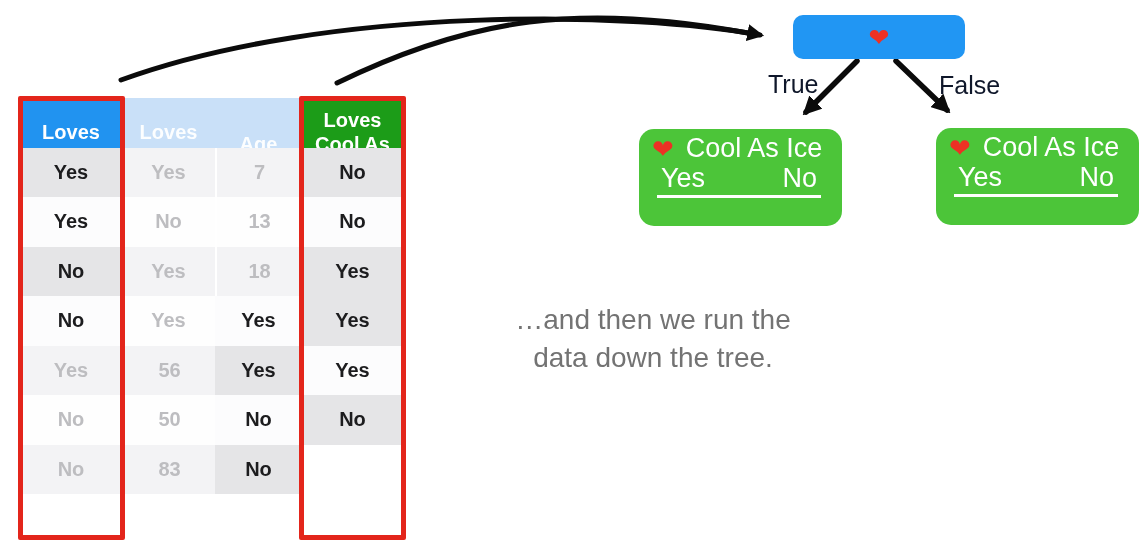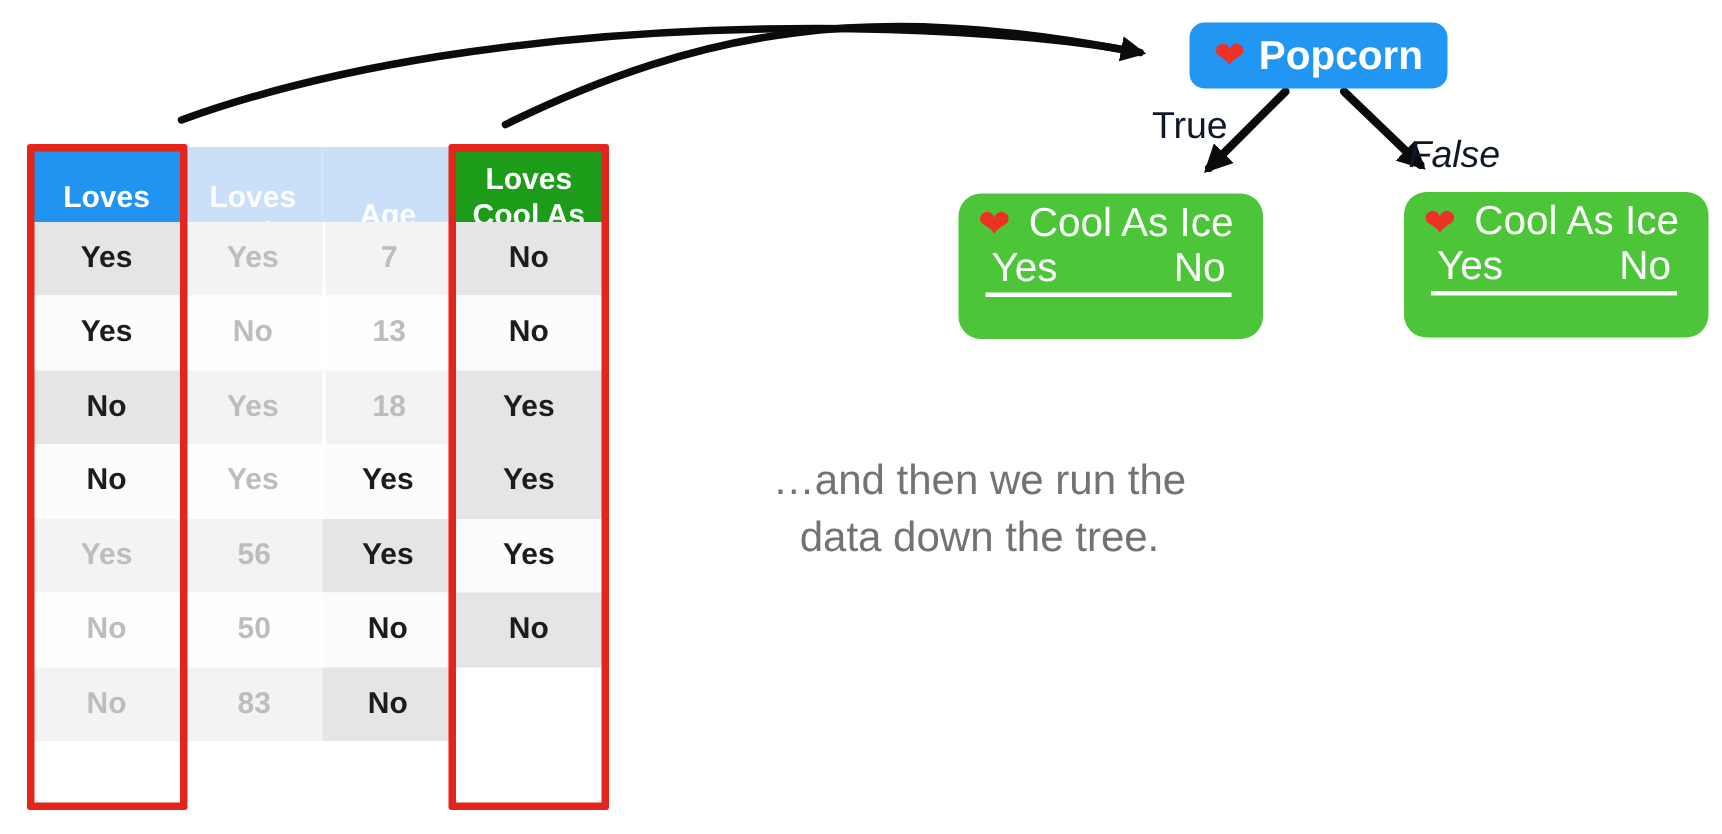--- a/index.html
+++ b/index.html
@@ -49,21 +49,21 @@
     position:absolute;left:793px;top:15px;width:172px;height:44px;border-radius:10px;
     background:#2196F3;display:flex;align-items:center;justify-content:center;gap:9px;
     color:#fff;font-weight:700;font-size:27px;
   }
   .heart{color:#ED3124;font-weight:400;}
   .root-node .heart{font-size:25px;line-height:1;}
   .branch-label{
     position:absolute;font-size:25px;color:#0f172a;white-space:nowrap;
   }
   .branch-label.true-label{left:768px;top:70px;}
-  .branch-label.false-label{left:939px;top:89px;font-style:italic;}
+  .branch-label.false-label{left:939px;top:71px;}
 
   .leaf-node{
     position:absolute;width:203px;height:97px;border-radius:15px;background:#4CC539;
     color:#fff;box-sizing:border-box;
   }
   .leaf-node.leaf-left{left:639px;top:129px;}
   .leaf-node.leaf-right{left:936px;top:128px;}
   .leaf-title{
     display:flex;align-items:center;gap:12px;padding:5px 0 0 13px;
     font-size:27px;line-height:29px;white-space:nowrap;
@@ -141,21 +141,20 @@
     <div class="cell c-faded alt">No</div>
     <div class="cell c-faded alt col-age">83</div>
     <div class="cell c-active alt">No</div>
   </div>
 
   <div class="red-box left-col"></div>
   <div class="red-box right-col"></div>
 
   <div class="root-node">
     <span class="heart">❤</span>
-    <span>Popcorn</span>
   </div>
 
   <div class="branch-label true-label">True</div>
   <div class="branch-label false-label">False</div>
 
   <div class="leaf-node leaf-left">
     <div class="leaf-title">
       <span class="heart">❤</span>
       <span>Cool As Ice</span>
     </div>

